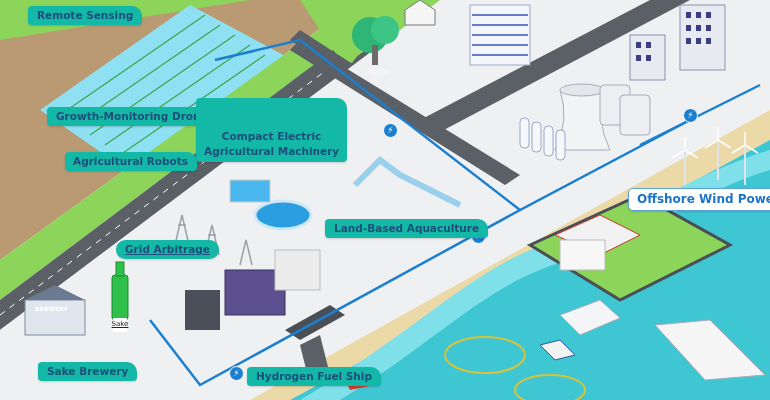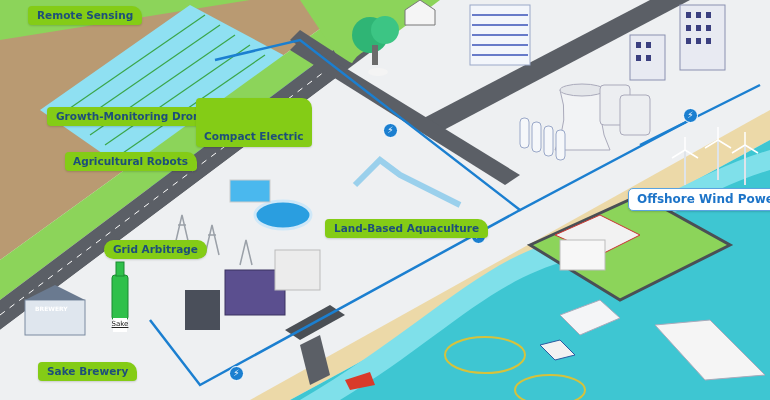--- a/index.html
+++ b/index.html
@@ -1,21 +1,21 @@
 <!DOCTYPE html>
 <html><head>
 <meta charset="utf-8">
 <style>
   html, body { margin:0; padding:0; }
   body { width:770px; height:400px; overflow:hidden; background:#eef0f3; font-family:"DejaVu Sans", sans-serif; }
   .scene { position:relative; width:770px; height:400px; overflow:hidden; background:#eef0f2; }
   .abs { position:absolute; }
   svg.bg { position:absolute; left:0; top:0; }
   .label {
-    position:absolute; background:#84cc16; color:#1d4f7a; font-weight:bold;
+    position:absolute; background:#14b8a6; color:#1d4f7a; font-weight:bold;
     font-size:10.5px; padding:3px 9px; border-radius:4px 10px 4px 4px; white-space:nowrap;
     box-shadow:0 1px 2px rgba(0,0,0,0.15); line-height:13px;
   }
   .label.two { line-height:15px; padding:3px 8px; }
   .label.offshore { background:#ffffff; color:#1d74c8; border:1.5px solid #5aa3e0; font-size:12px; padding:4px 8px; border-radius:5px; }
   .node { position:absolute; width:15px; height:15px; border-radius:50%; background:#1b7fd0; border:1.5px solid #fff; box-sizing:border-box; color:#fff; font-size:9px; line-height:12px; text-align:center; }
 </style>
 </head>
 <body>
 
@@ -170,22 +170,24 @@
   <div class="node" style="left:383px;top:123px;">⚡</div>
   <div class="node" style="left:683px;top:108px;">⚡</div>
   <div class="node" style="left:471px;top:229px;">⚡</div>
   <div class="node" style="left:119px;top:366px;">⚡</div>
   <div class="node" style="left:229px;top:366px;">⚡</div>
 
   <div class="label" style="left:28px;top:6px;">Remote Sensing</div>
   <div class="label" style="left:47px;top:107px;">Growth-Monitoring Drones</div>
   <div class="label two" style="left:196px;top:98px;">
     <div style="text-align:center;margin-top:28px;">Compact Electric</div>
+    <div>Agricultural Machinery</div>
   </div>
   <div class="label" style="left:65px;top:152px;padding-left:8px;">Agricultural Robots</div>
-  <div class="label" style="left:104px;top:240px;border-radius:12px;">Grid Arbitrage</div>
+  <div class="label" style="left:116px;top:240px;border-radius:12px;text-decoration:underline;">Grid Arbitrage</div>
   <div class="label" style="left:325px;top:219px;text-align:right;">Land-Based Aquaculture</div>
   <div class="label offshore" style="left:628px;top:188px;">Offshore Wind Power</div>
   <div class="label" style="left:38px;top:362px;">Sake Brewery</div>
+  <div class="label" style="left:247px;top:367px;">Hydrogen Fuel Ship</div>
 
   <div class="abs" style="left:111px;top:320px;font-size:7px;color:#222;width:18px;text-align:center;text-decoration:underline;">Sake</div>
   <div class="abs" style="left:35px;top:305px;font-size:6px;color:#fff;font-weight:bold;">BREWERY</div>
 </div>
 
 </body></html>

